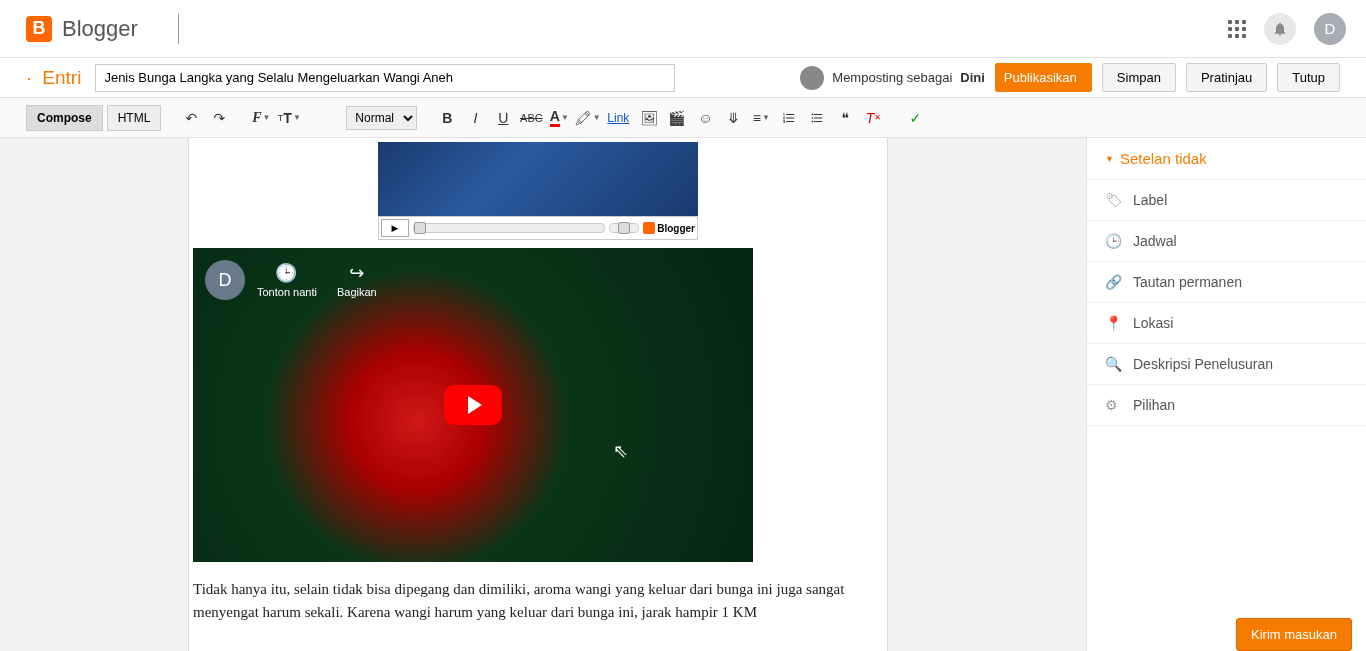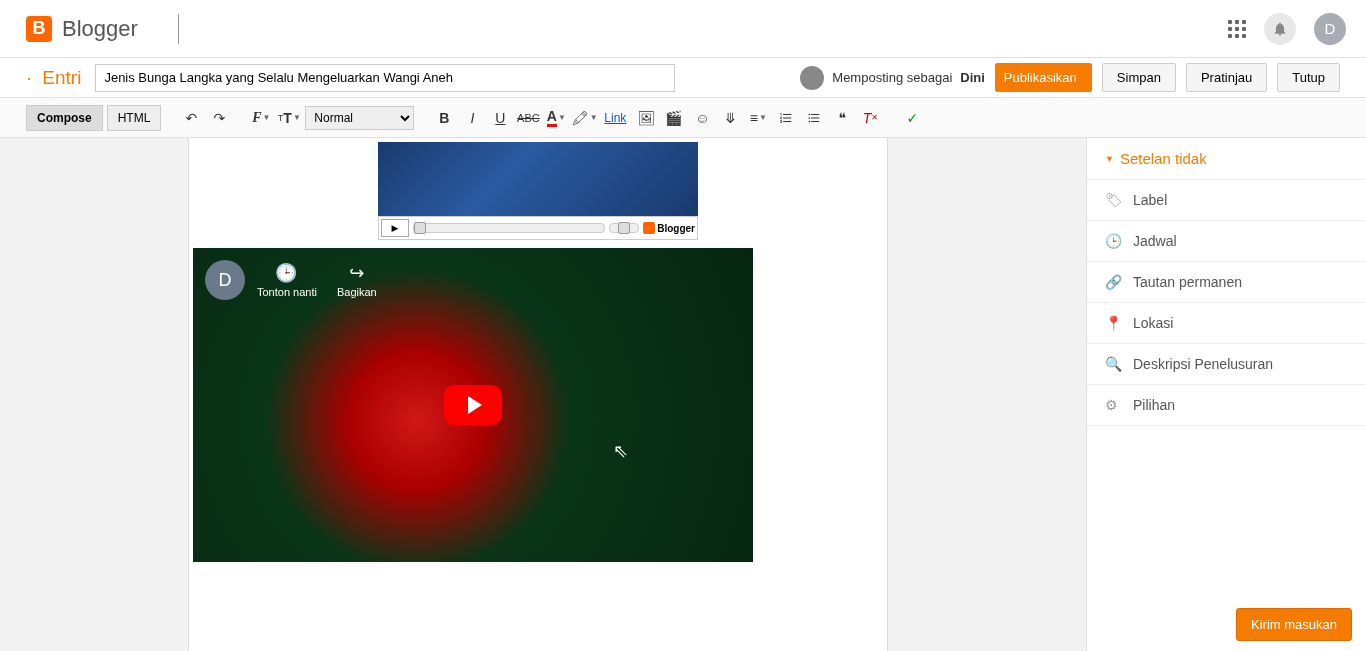--- a/index.html
+++ b/index.html
@@ -27,21 +27,21 @@
 .posting-avatar { width: 24px; height: 24px; border-radius: 50%; background: #888; }
 .btn { padding: 6px 14px; border: 1px solid #ccc; background: #f5f5f5; font-size: 13px; border-radius: 2px; cursor: pointer; }
 .btn-primary { background: #f57c00; color: #fff; border-color: #f57c00; padding-left: 8px; }
 
 
 .toolbar { height: 40px; display: flex; align-items: center; padding: 0 26px; gap: 4px; border-bottom: 1px solid #e0e0e0; background: #fafafa; }
 .tool-tab { padding: 5px 10px; border: 1px solid #ccc; background: #eee; font-size: 12px; cursor: pointer; }
 .tool-tab.active { background: #ddd; font-weight: bold; }
 .tool-sep { width: 10px; }
 .tool-btn { width: 24px; height: 24px; display: flex; align-items: center; justify-content: center; cursor: pointer; font-size: 14px; color: #333; border-radius: 2px; }
-.tool-select { height: 24px; border: 1px solid #ccc; font-size: 12px; padding: 0 4px; width: 109px; }
+.tool-select { height: 24px; border: 1px solid #ccc; font-size: 12px; padding: 0 4px; width: 71px; margin-left: 41px; }
 .tool-link { color: #1155cc; text-decoration: underline; font-size: 12px; cursor: pointer; padding: 0 4px; }
 .tool-dropdown { display: flex; align-items: center; }
 .tool-dropdown .caret { font-size: 8px; margin-left: 1px; color: #666; }
 
 
 .main-area { display: flex; height: calc(651px - 58px - 40px - 40px); }
 .editor-pane { flex: 1; background: #f2f2f2; position: relative; }
 .editor-canvas { position: absolute; left: 188px; top: 0; width: 700px; height: 100%; background: #fff; border-left: 1px solid #ddd; border-right: 1px solid #ddd; overflow-y: scroll; padding: 4px; }
 .editor-canvas::-webkit-scrollbar { width: 14px; }
 .editor-canvas::-webkit-scrollbar-track { background: #f0f0f0; }
@@ -73,21 +73,21 @@
 
 
 .sidebar { width: 280px; border-left: 1px solid #e0e0e0; background: #fff; }
 .side-header { padding: 12px 18px; color: #f57c00; font-size: 15px; display: flex; align-items: center; gap: 6px; cursor: pointer; }
 .side-header .caret { font-size: 9px; }
 .side-item { padding: 12px 18px; border-top: 1px solid #eee; display: flex; align-items: center; gap: 12px; font-size: 14px; color: #555; cursor: pointer; }
 .side-item .ico { width: 16px; color: #999; font-size: 14px; }
 .side-item:last-of-type { border-bottom: 1px solid #eee; }
 
 
-.feedback { position: absolute; right: 14px; bottom: 10px; background: #f57c00; color: #fff; padding: 8px 14px; border-radius: 3px; font-size: 13px; cursor: pointer; border: 1px solid #e06a00; }
+.feedback { position: absolute; right: 14px; bottom: 0; background: #f57c00; color: #fff; padding: 8px 14px; border-radius: 3px; font-size: 13px; cursor: pointer; border: 1px solid #e06a00; }
 </style>
 </head>
 <body>
 
 <div class="top-header">
   <div class="logo-area">
     <div class="logo-icon">B</div>
     <div class="logo-text">Blogger</div>
     <div class="divider"></div>
   </div>
@@ -217,20 +217,21 @@
           <div class="video-avatar">D</div>
           <div class="video-actions">
             <div class="video-action"><span class="ico">🕒</span><span>Tonton nanti</span></div>
             <div class="video-action"><span class="ico">↪</span><span>Bagikan</span></div>
           </div>
         </div>
         <div class="play-center"></div>
         <div class="cursor">⇖</div>
       </div>
 
+      <p class="body-text">Tidak hanya itu, selain tidak bisa dipegang dan dimiliki, aroma wangi yang keluar dari bunga ini juga sangat menyengat harum sekali. Karena wangi harum yang keluar dari bunga ini, jarak hampir 1 KM</p>
     </div>
   </div>
 
   <div class="sidebar">
     <div class="side-header">
       <span class="caret">▼</span>
       <span>Setelan tidak</span>
     </div>
     <div class="side-item">
         <span class="ico">🏷</span>

